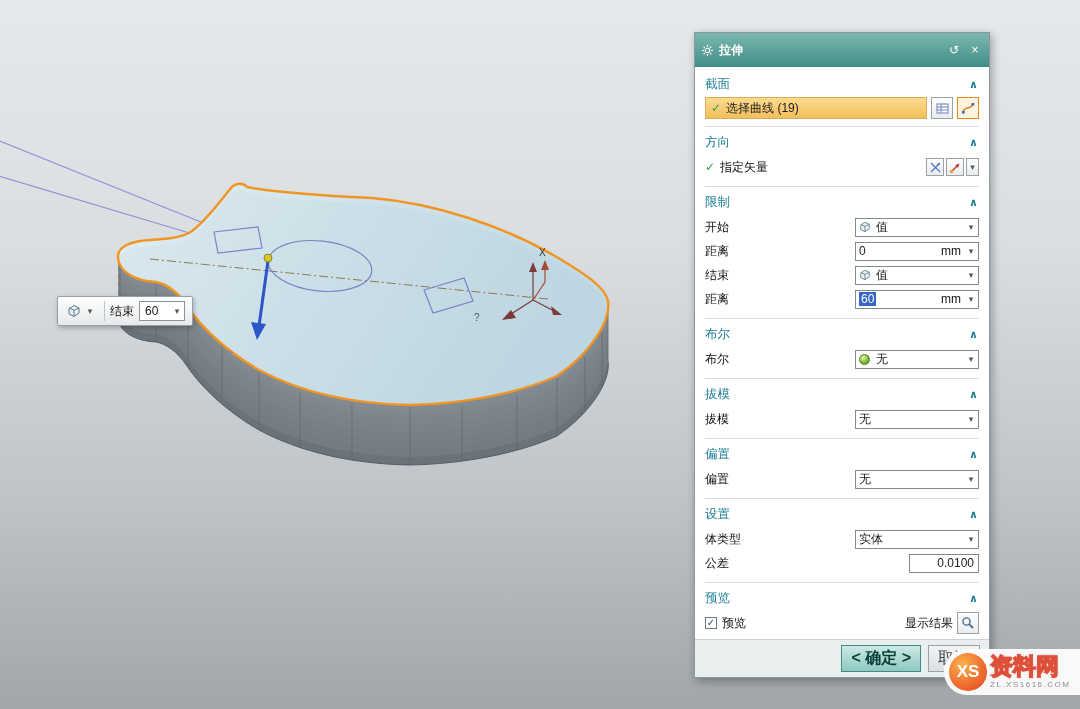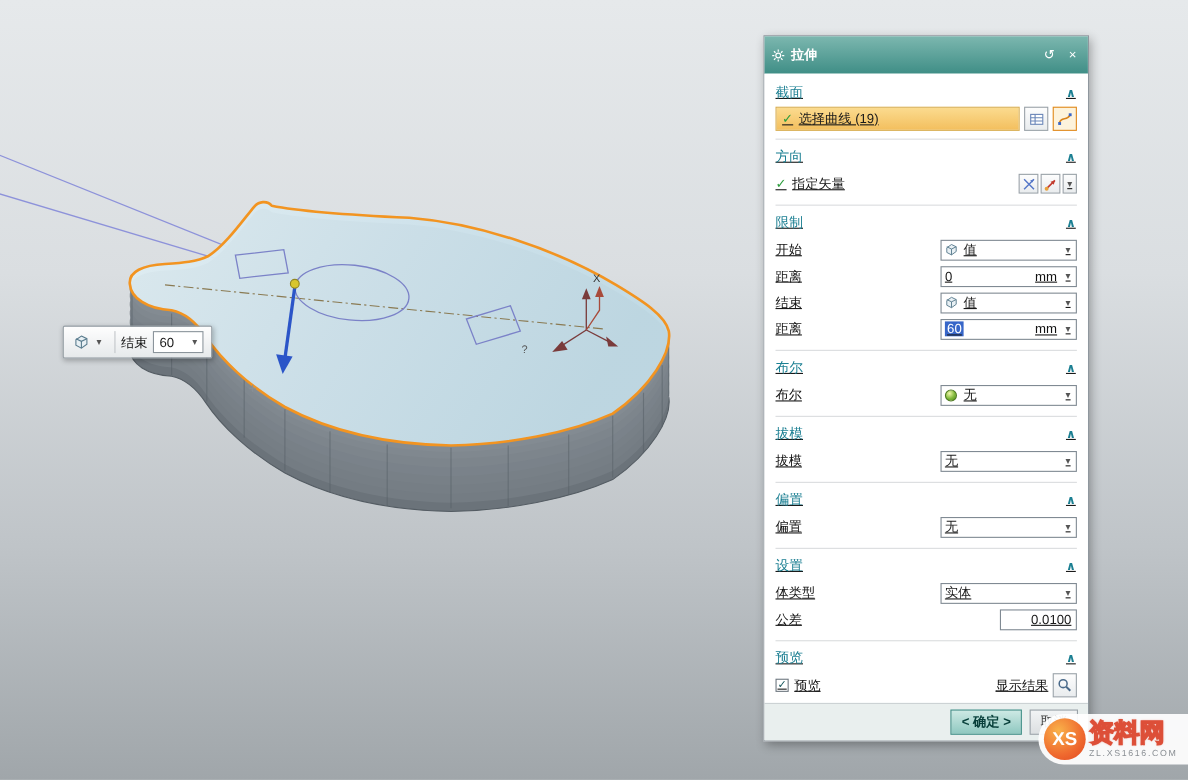--- a/index.html
+++ b/index.html
@@ -32,21 +32,21 @@
     background:#fff; border:1px solid #8f979e;
     box-shadow:2px 3px 9px rgba(0,0,0,.32);
   }
   .dlg-title {
     height:34px; display:flex; align-items:center; gap:5px; padding:0 6px;
     background:linear-gradient(#7cb7af,#3f8e86); color:#fff; font-weight:bold;
   }
   .dlg-title .spacer { flex:1; }
   .tbtn { width:16px; text-align:center; cursor:pointer; font-weight:normal; font-size:12px; }
   .dlg-body { padding:2px 10px 0 10px; background:#fff; }
-  .sec { border-bottom:1px solid #dadcde; padding:1px 0 7px;text-decoration:underline; }
+  .sec { border-bottom:1px solid #dadcde; padding:1px 0 7px; }
   .sec.last { border-bottom:none; padding-bottom:4px; }
   .sec-h { display:flex; align-items:center; justify-content:space-between; padding:6px 1px 4px 0; color:#1b7f92; font-size:12.5px; }
   .chev { color:#1b7f92; font-size:11px; font-weight:bold; cursor:pointer; }
   .row { display:flex; align-items:center; justify-content:space-between; min-height:24px; }
   .row.left { justify-content:flex-start; }
   .lbl { color:#111; white-space:nowrap; }
   .check { color:#2e9e3e; font-weight:bold; margin-right:5px; }
 
   .hl-row { display:flex; align-items:center; gap:4px; }
   .hl { flex:1; display:flex; align-items:center; height:22px; padding:0 5px;
@@ -71,21 +71,21 @@
   .input { height:19px; background:#fff; border:1px solid #808a93; display:flex; align-items:center; }
   .tol { width:70px; justify-content:flex-end; padding-right:4px;padding-left:13px; }
 
   .sphere { width:11px; height:11px; border-radius:50%;
             background:radial-gradient(circle at 35% 30%,#eff7a8,#7fb83a 55%,#4e8a1f);
             border:1px solid #4e7a20; display:inline-block; }
 
   .footer { display:flex; justify-content:flex-end; align-items:center; gap:7px;
             padding:5px 9px; background:#e9efee; border-top:1px solid #ccd2d4; }
   .btn { padding:2px 9px; border:1px solid #9aa2a8; background:linear-gradient(#f2f4f5,#dcdfe1);
-         color:#444; cursor:pointer; font-size:12px; }
+         color:#444; cursor:pointer; font-size:16px; }
   .btn.ok { background:linear-gradient(#cde9e4,#8fc8c0); border-color:#3f8e86; color:#073f3a; font-weight:bold; }
 
   
   .watermark { position:absolute; left:944px; top:649px; display:flex; align-items:center; gap:3px;
                background:rgba(255,255,255,.93); border-radius:26px 0 0 26px; padding:4px 12px 4px 5px; }
   .wm-logo { width:38px; height:38px; border-radius:50%; flex:none;
              background:radial-gradient(circle at 35% 30%,#f9b24a,#ef6a2f 60%,#e1461f);
              color:#fff; display:flex; align-items:center; justify-content:center;
              font-weight:bold; font-size:17px; }
   .wm-col { display:flex; flex-direction:column; line-height:1; }

